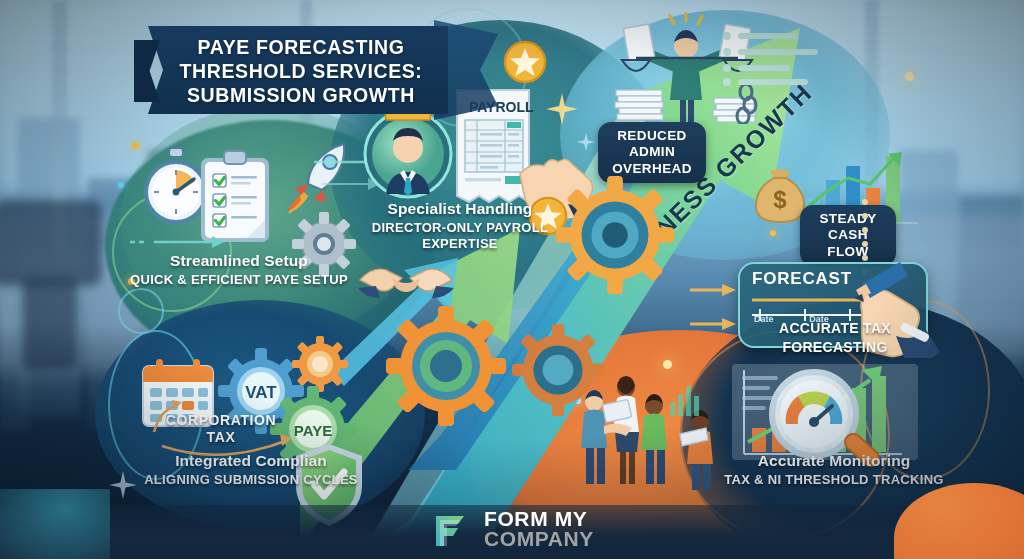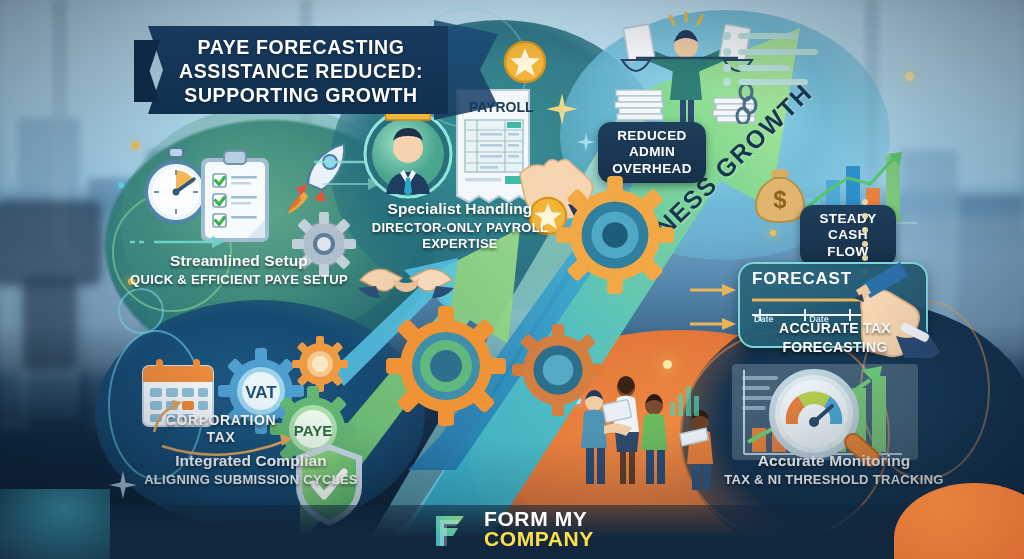--- a/index.html
+++ b/index.html
@@ -91,21 +91,21 @@
     display:flex; justify-content:space-between; }
   .fc-dates span { color:#cfe6ef; font-size:9px; font-weight:bold; }
 
   
   .ic { position:absolute; }
 
   
   .logo { position:absolute; left:428px; top:508px; display:flex; align-items:center; gap:14px; }
   .logo-text { line-height:.97; }
   .logo-text .l1 { color:#ffffff; font-size:21px; font-weight:bold; letter-spacing:.6px; }
-  .logo-text .l2 { color:#fde047; font-size:21px; font-weight:bold; letter-spacing:.6px; }
+  .logo-text .l2 { color:#a3a3a3; font-size:21px; font-weight:bold; letter-spacing:.6px; }
   .footer-bar { position:absolute; left:0; bottom:0; width:100%; height:54px;
     background:linear-gradient(180deg,rgba(16,38,60,.55),#13283f 60%,#12263c 100%); }
   .corner-orange { position:absolute; right:-30px; bottom:-34px; width:160px; height:110px;
     background:radial-gradient(ellipse at 30% 20%, #e8833f, #d96c33 70%, rgba(210,100,50,0) 100%);
     border-radius:50% 50% 0 0; }
   .corner-teal { position:absolute; left:-40px; bottom:-30px; width:150px; height:100px;
     background:radial-gradient(ellipse at 70% 20%, #2a6f82, rgba(30,80,100,0) 75%); }
 </style>
 </head>
 <body>
@@ -774,20 +774,20 @@
       <div class="l1">FORM MY</div>
       <div class="l2">COMPANY</div>
     </div>
   </div>
 
   <div class="ribbon-wrap">
     <div class="ribbon-tail-r"></div>
     <div class="ribbon">
       <h1>
         <span>PAYE FORECASTING</span><br>
-        <span>ASSISTANCE REDUCED:</span><br>
-        <span>SUPPORTING GROWTH</span>
+        <span>THRESHOLD SERVICES:</span><br>
+        <span>SUBMISSION GROWTH</span>
       </h1>
     </div>
     <div class="ribbon-tail-l"></div>
   </div>
 
 </div>
 
 </body></html>

